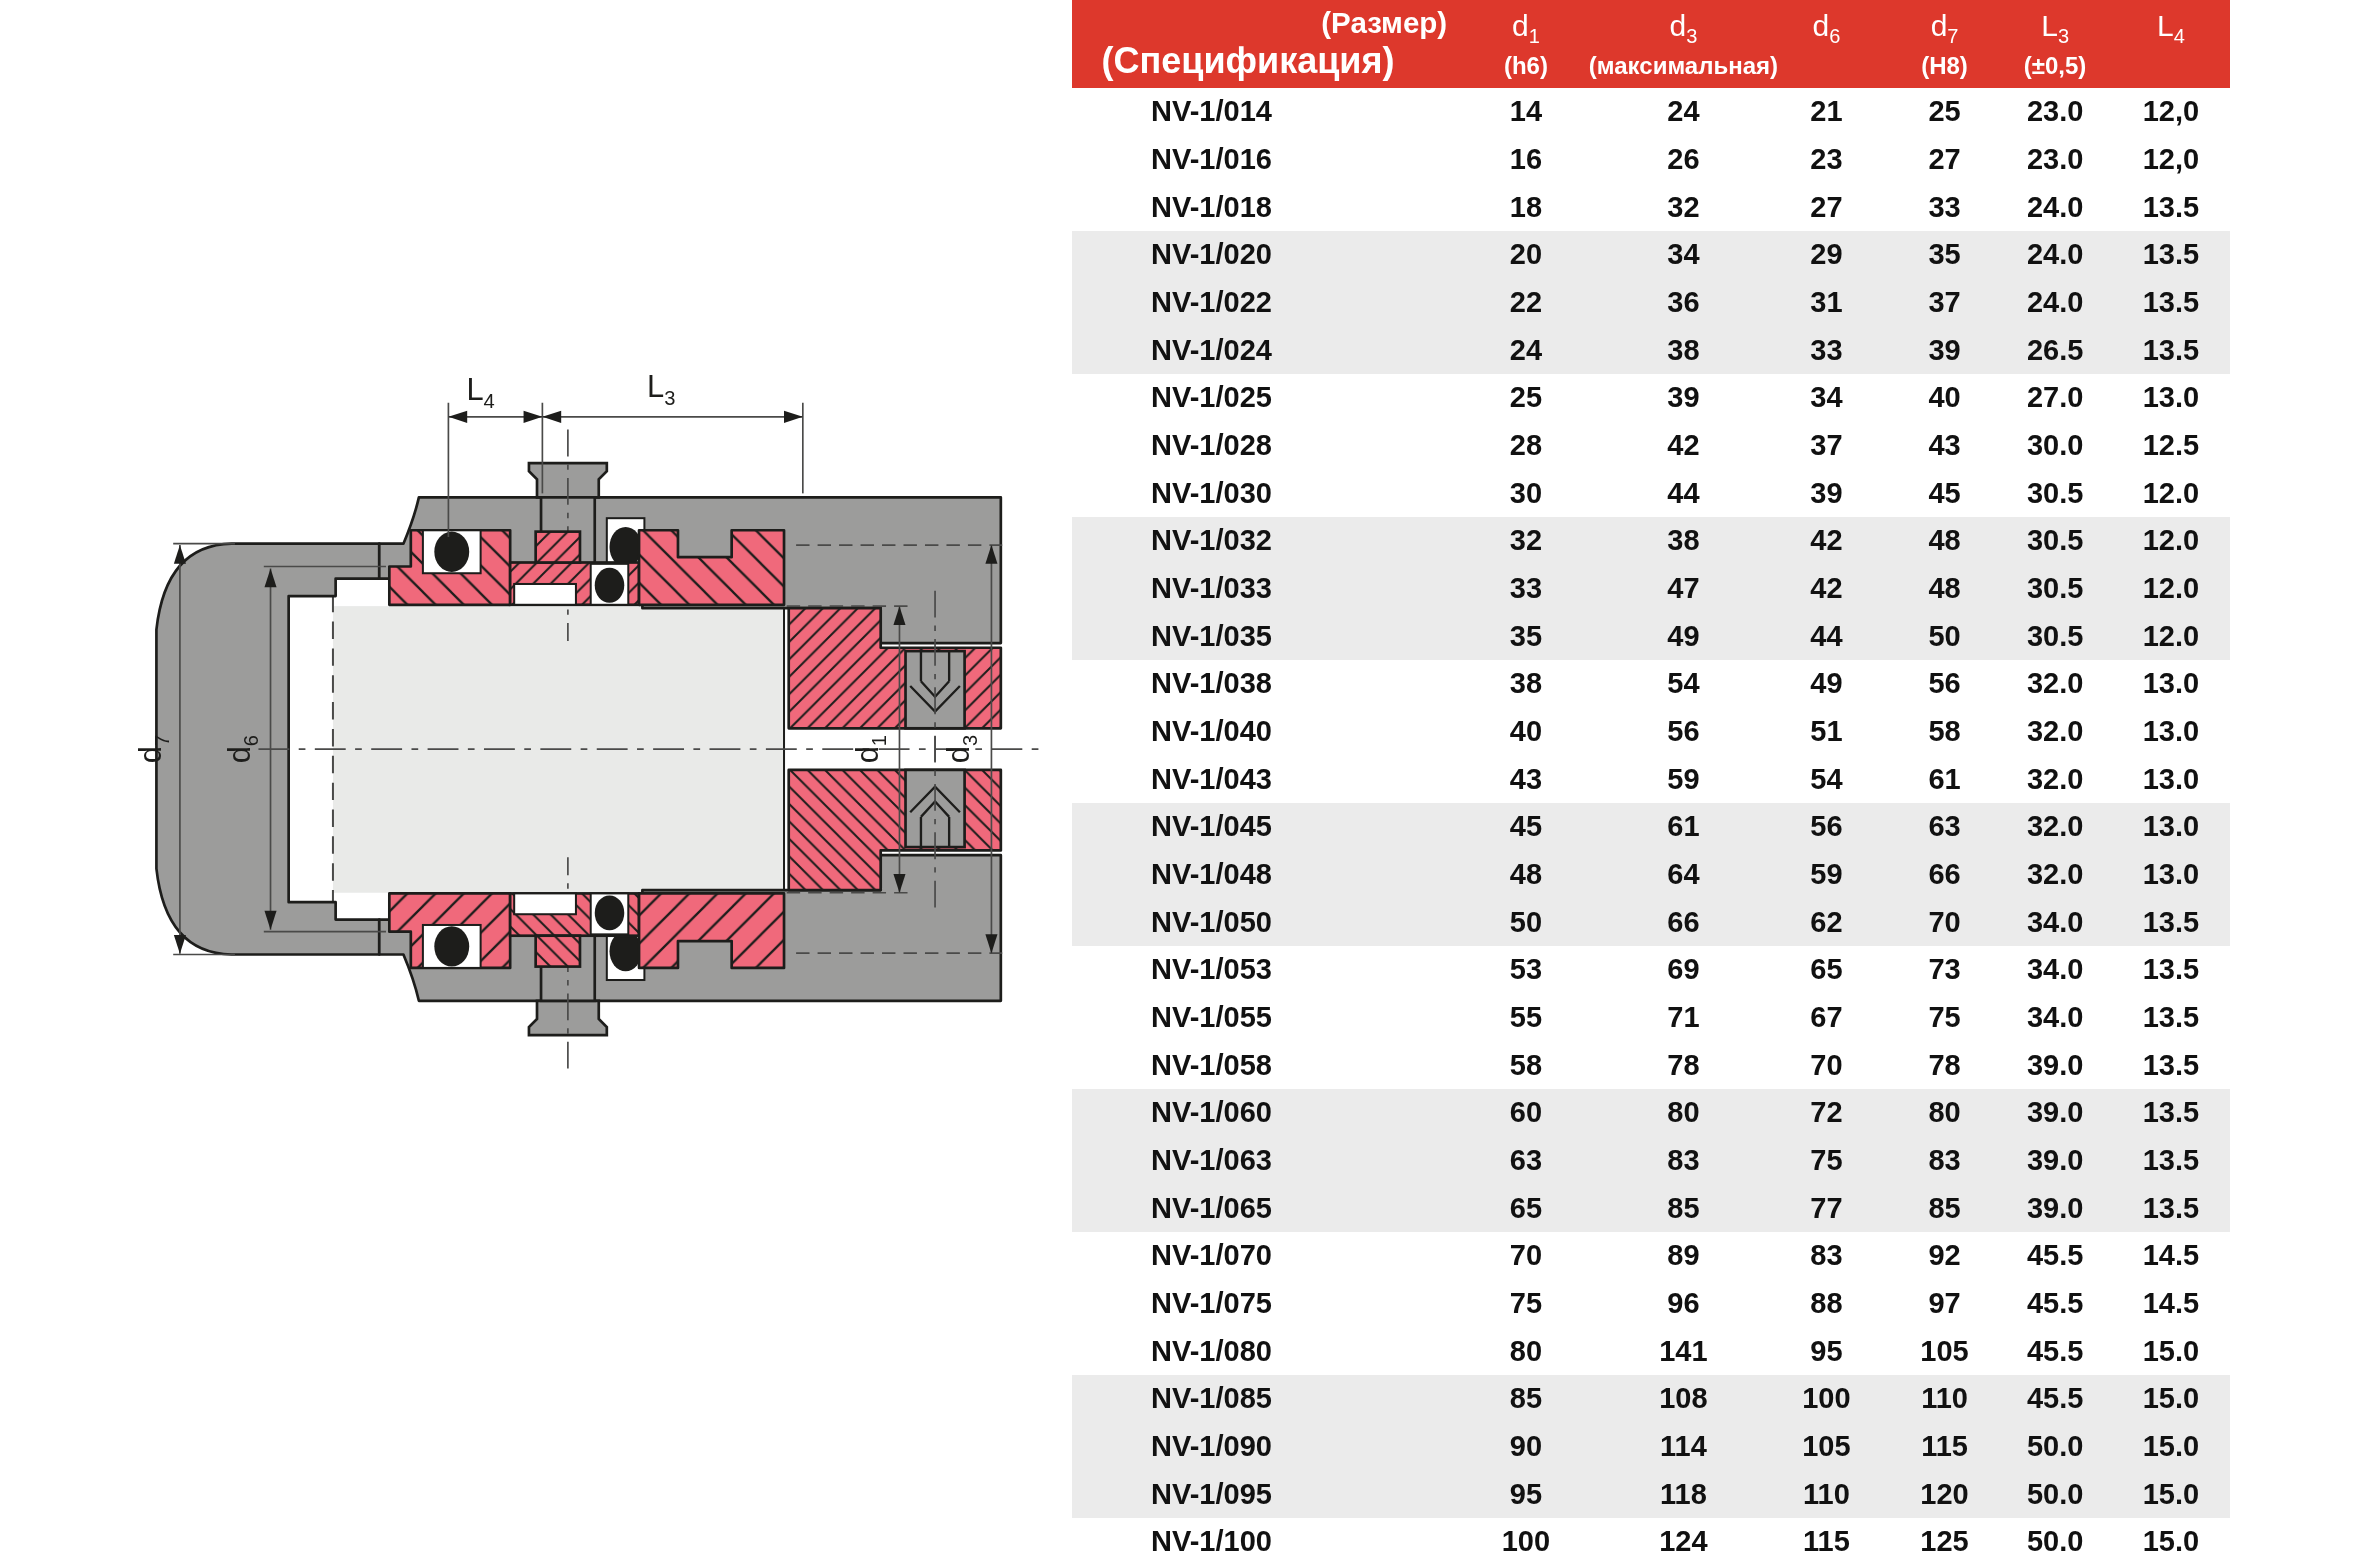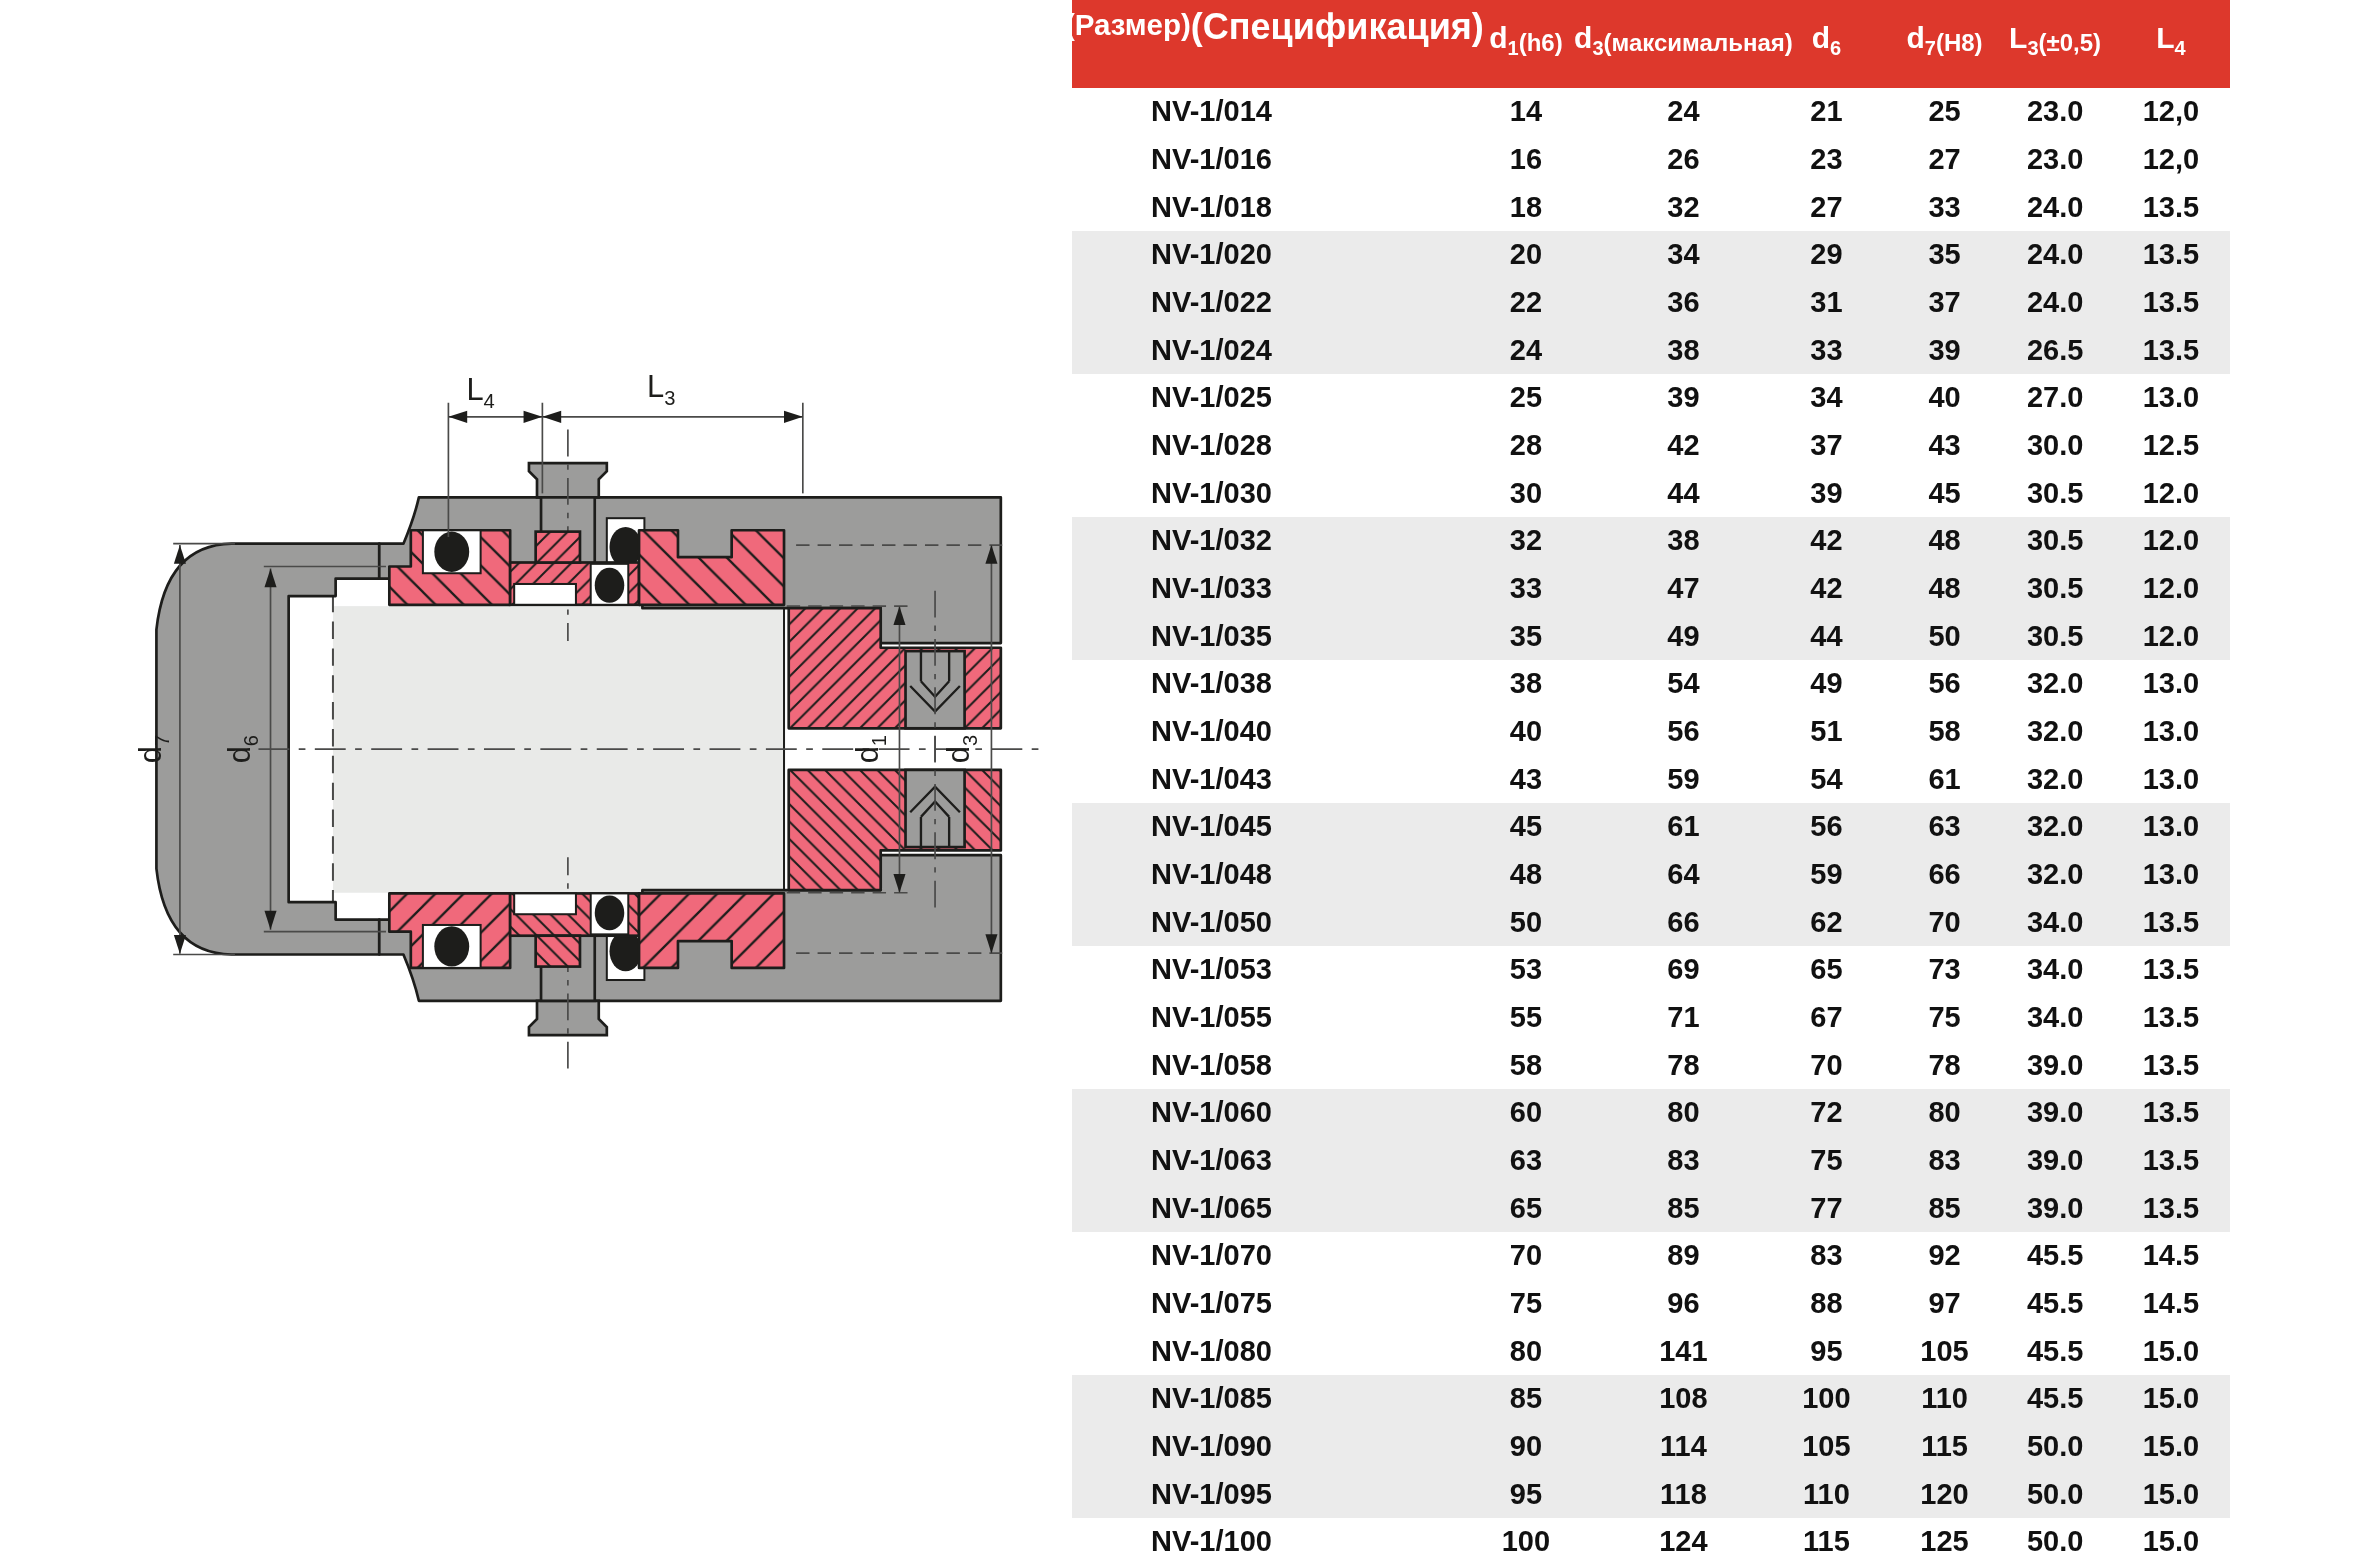--- a/index.html
+++ b/index.html
@@ -12,22 +12,22 @@
   #drawing{position:absolute;left:0;top:0;width:1072px;height:1566px;}
   
   #spec-table{
     position:absolute;left:1072px;top:0;width:1158px;height:1566px;
     display:flex;flex-direction:column;
   }
   #spec-header{
     background:var(--red,#DD382C);color:#ffffff;
     height:88px;flex:0 0 auto;display:flex;align-items:stretch;
   }
-  .hcol{display:flex;flex-direction:row;justify-content:center;align-items:center;padding:6.7px 0 9.4px 0;box-sizing:border-box;}
-  .hcol .hmain{font-weight:bold;font-size:30px;line-height:35px;}
+  .hcol{display:flex;flex-direction:column;justify-content:center;align-items:center;padding:6.7px 0 9.4px 0;box-sizing:border-box;}
+  .hcol .hmain{font-weight:normal;font-size:30px;line-height:35px;}
   .hcol .hmain sub{font-size:20px;}
   .hcol .hnote{font-weight:bold;font-size:24px;line-height:23px;min-height:23px;white-space:nowrap;}
   #hcol-spec{align-items:stretch;padding:6.7px 0 9.4px 29.5px;}
   #hcol-spec .hline1{font-weight:bold;font-size:29.5px;line-height:36px;text-align:right;padding-right:0;}
   #hcol-spec .hline2{font-weight:bold;font-size:36px;line-height:40px;text-align:left;}
   #spec-body{flex:1 1 auto;display:flex;flex-direction:column;}
   .trow{flex:1 1 auto;display:flex;align-items:center;}
   .trow.shaded{background:var(--shade,#EBEBEB);}
   .cell{font-weight:bold;font-size:29px;color:#111111;text-align:center;white-space:nowrap;}
   .cell.spec{text-align:left;padding-left:79px;box-sizing:border-box;}

